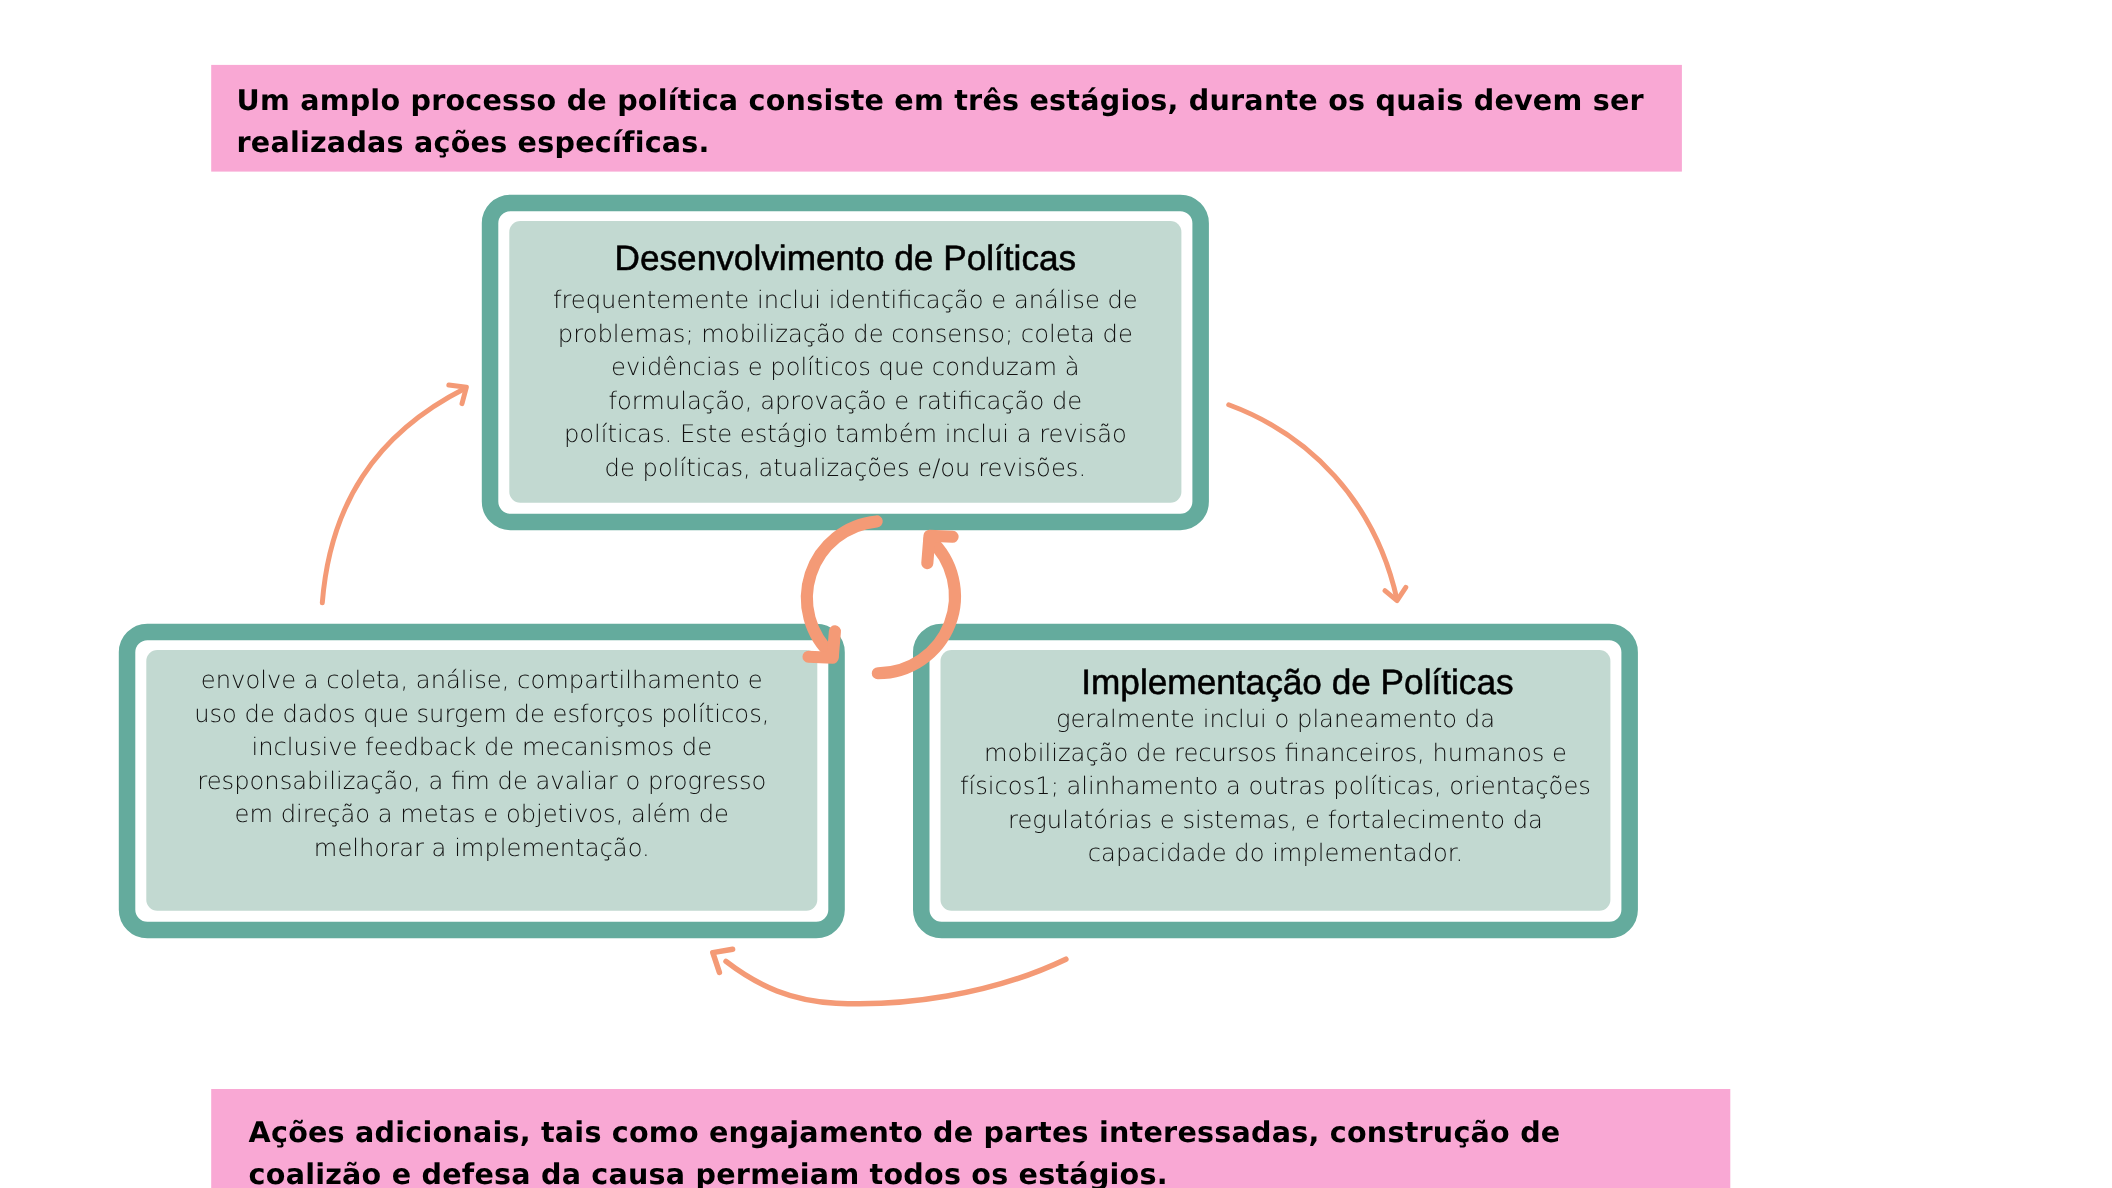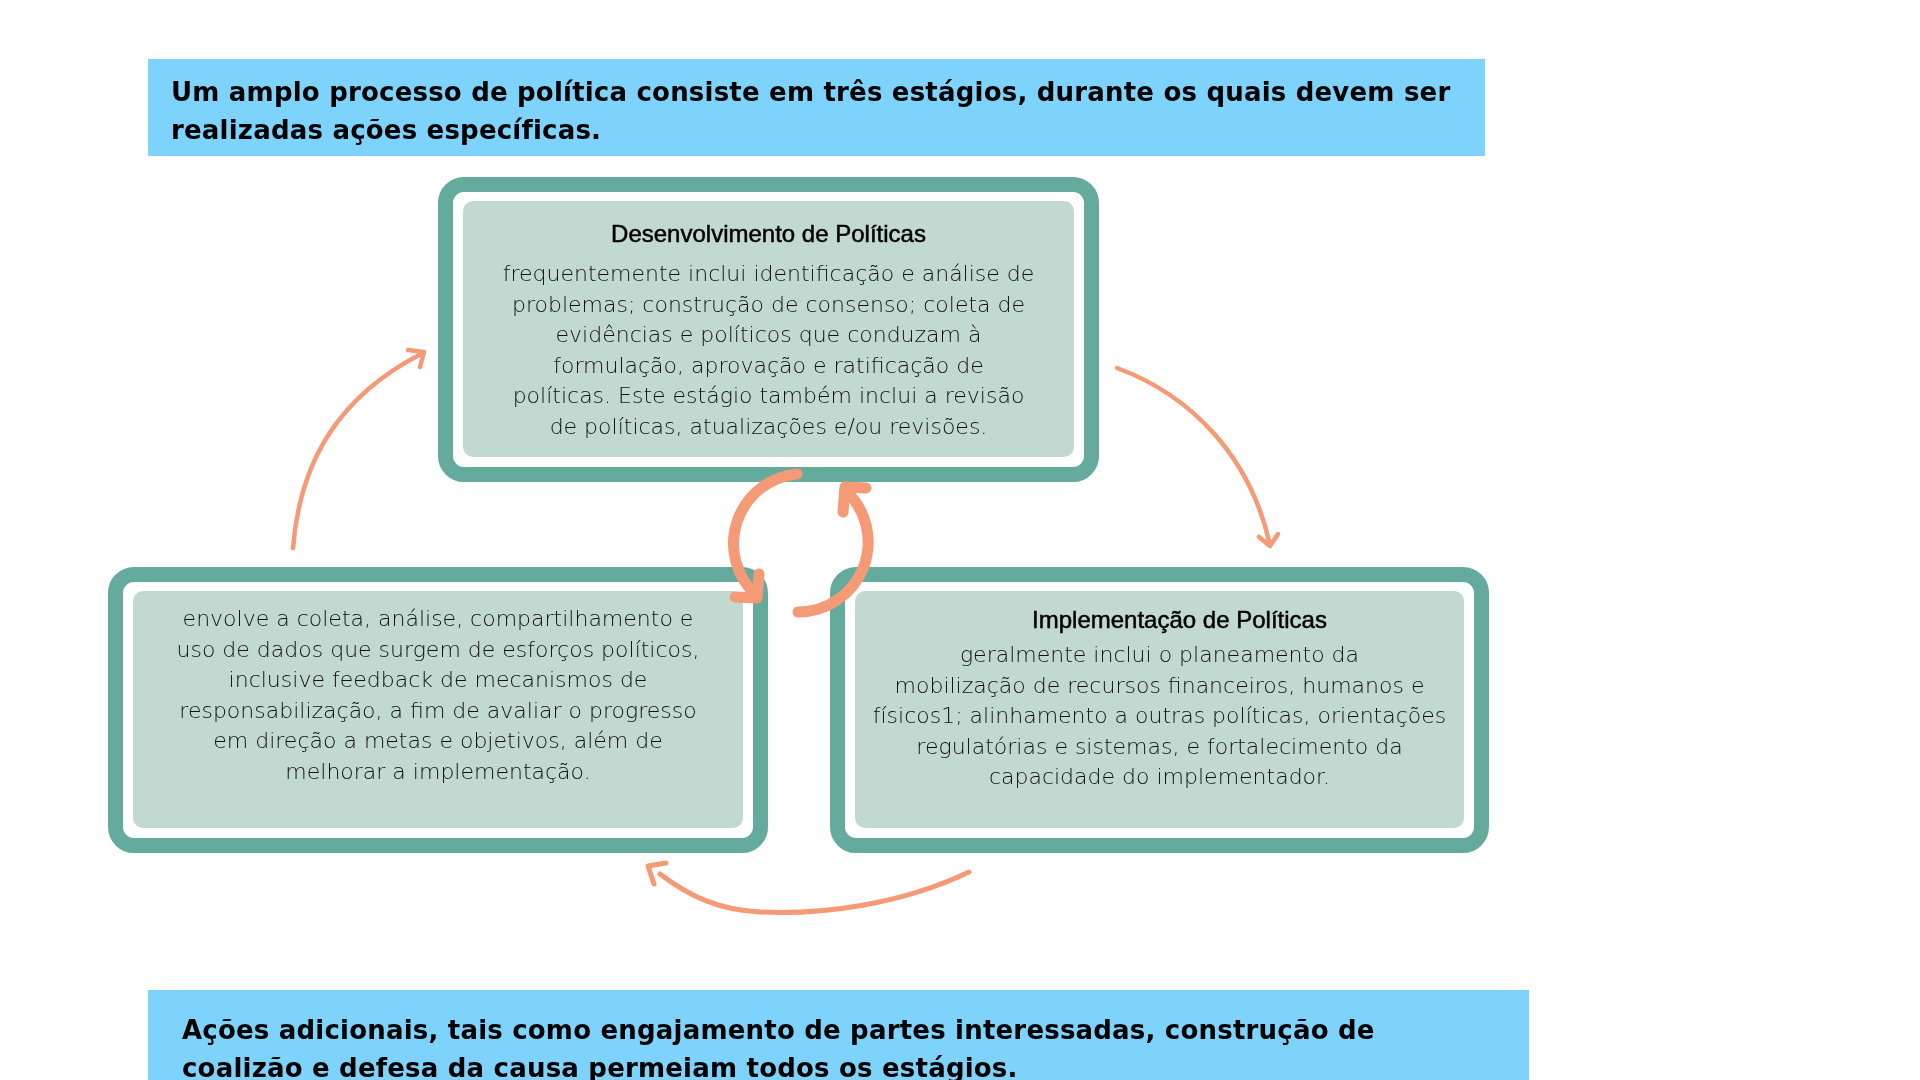--- a/index.html
+++ b/index.html
@@ -4,28 +4,29 @@
 <style>
   html, body { margin: 0; padding: 0; }
   body {
     width: 1920px; height: 1080px; position: relative; overflow: hidden;
     background: #ffffff;
     font-family: "DejaVu Sans", sans-serif;
     color: #000;
   }
   .banner {
     position: absolute;
-    background: #7dd3fc;
+    background: #f9a8d4;
     box-sizing: border-box;
     font-family: "DejaVu Sans", sans-serif;
     font-weight: bold;
     font-size: 26px;
     line-height: 38px;
     letter-spacing: 0.2px;
     color: #000;
+    margin-left: 44px;
   }
   #banner-top { left: 148px; top: 59px; width: 1337px; height: 97px; padding: 14px 0 0 23px; }
   #banner-bottom { left: 148px; top: 990px; width: 1381px; height: 108px; padding: 21px 0 0 34px; }
   .banner-line { display: block; white-space: nowrap; }
 
   .stage {
     position: absolute;
     box-sizing: border-box;
     border: 15px solid #64ab9d;
     border-radius: 26px;
@@ -36,21 +37,21 @@
     left: 10px; right: 10px; top: 9px; bottom: 10px;
     background: #c2d9d1;
     border-radius: 10px;
     text-align: center;
     box-sizing: border-box;
   }
   .stage-title {
     display: block;
     font-family: "Liberation Sans", sans-serif;
     font-weight: normal;
-    font-size: 24px;
+    font-size: 32px;
     line-height: 38px;
     color: #000;
     -webkit-text-stroke: 0.5px #000;
   }
   .stage-body {
     display: block;
     font-family: "DejaVu Sans", sans-serif;
     font-weight: 200;
     font-size: 22px;
     line-height: 30.5px;
@@ -78,21 +79,21 @@
 <div id="banner-top" class="banner">
   <span class="banner-line">Um amplo processo de política consiste em três estágios, durante os quais devem ser</span>
   <span class="banner-line">realizadas ações específicas.</span>
 </div>
 
 <div id="stage-dev" class="stage">
   <div class="stage-fill">
     <span class="stage-title">Desenvolvimento de Políticas</span>
     <div class="stage-body">
       <span>frequentemente inclui identificação e análise de</span>
-      <span>problemas; construção de consenso; coleta de</span>
+      <span>problemas; mobilização de consenso; coleta de</span>
       <span>evidências e políticos que conduzam à</span>
       <span>formulação, aprovação e ratificação de</span>
       <span>políticas. Este estágio também inclui a revisão</span>
       <span>de políticas, atualizações e/ou revisões.</span>
     </div>
   </div>
 </div>
 
 <div id="stage-mon" class="stage">
   <div class="stage-fill">

